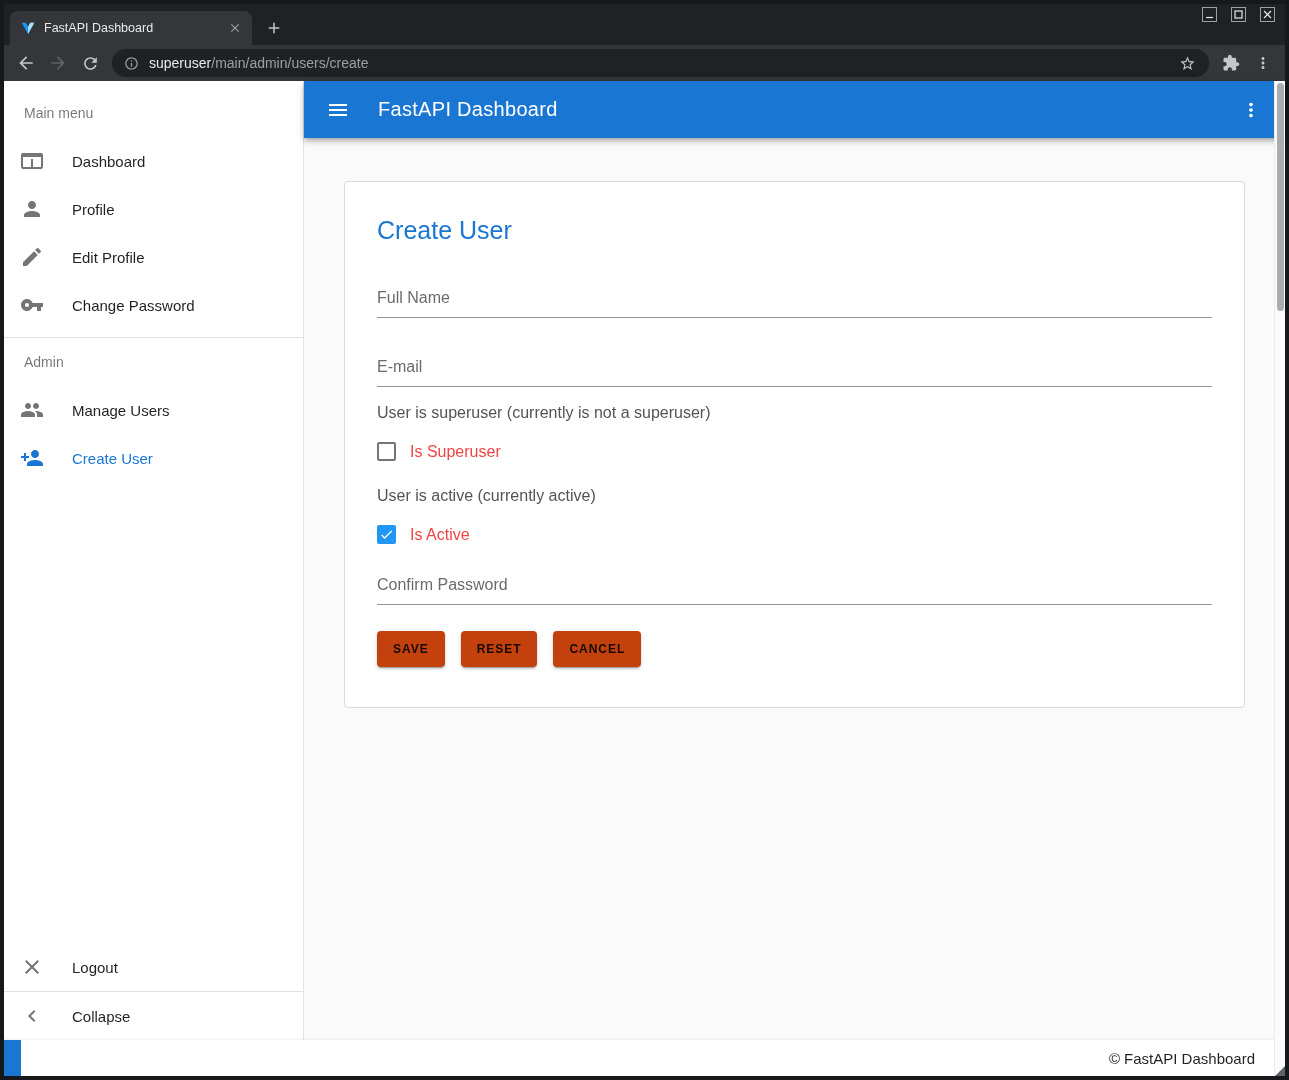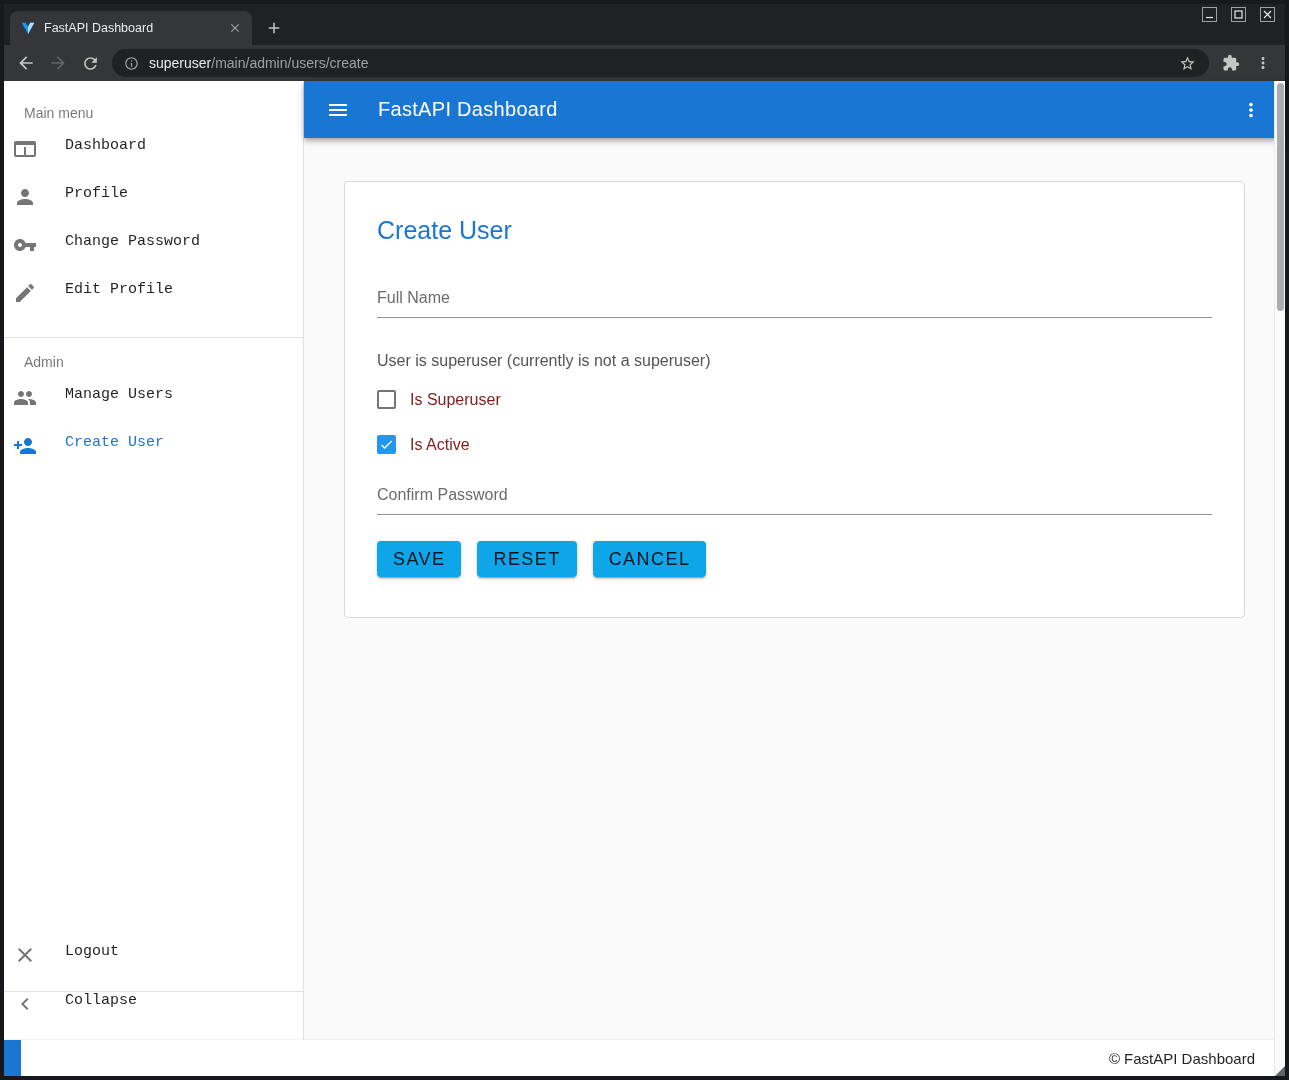--- a/index.html
+++ b/index.html
@@ -34,22 +34,22 @@
   .url-path{color:#9aa0a6;}
   .ab-spacer{flex:1;}
 
   
   .page{flex:1;min-height:0;background:#fff;position:relative;display:flex;flex-direction:column;}
   .page-main{flex:1;min-height:0;display:flex;}
 
   .sidebar{flex:0 0 300px;width:300px;background:#fff;border-right:1px solid #e2e2e2;
            display:flex;flex-direction:column;padding-top:8px;}
   .subheader{height:48px;display:flex;align-items:center;padding:0 20px;color:rgba(0,0,0,.54);font-size:14px;}
-  .nav-item{height:48px;display:flex;align-items:flex-start;padding:0 9px;gap:28px;
-            color:rgba(0,0,0,.87);font-size:15px;cursor:pointer;font-family:Liberation Mono, monospace;}
+  .nav-item{height:48px;display:flex;align-items:center;padding:0 16px;gap:28px;
+            color:rgba(0,0,0,.87);font-size:15px;cursor:pointer;}
   .nicon{width:24px;height:24px;flex:0 0 24px;color:#757575;}
   .nav-item.active{color:var(--primary);}
   .nav-item.active .nicon{color:var(--primary);}
   .divider{height:1px;background:#e2e2e2;}
   .divider.sp{margin-top:8px;}
   .sidebar-bottom{margin-top:auto;}
 
   .content{flex:1;min-width:0;background:#fafafa;display:flex;flex-direction:column;}
   .appbar{flex:0 0 57px;background:var(--primary);color:#fff;display:flex;align-items:center;
           padding:0 16px;gap:22px;z-index:2;
@@ -64,25 +64,25 @@
   .tf input{width:100%;border:0;outline:0;border-bottom:1px solid rgba(0,0,0,.42);background:transparent;
             font-family:inherit;font-size:16px;color:rgba(0,0,0,.87);padding:6px 0 10px;}
   .tf input::placeholder{color:#6b6b6b;opacity:1;}
   .hint{font-size:16px;color:#545454;margin:17px 0 20px;}
   .cb-row{display:flex;align-items:center;gap:14px;margin-bottom:26px;cursor:pointer;}
   .cb{width:19px;height:19px;border:2px solid rgba(0,0,0,.54);border-radius:2px;background:#fff;
       display:flex;align-items:center;justify-content:center;}
   .cb.checked{background:var(--checkbox);border-color:var(--checkbox);}
   .cb .check{display:none;}
   .cb.checked .check{display:block;}
-  .cb-label{font-size:16px;color:#7f1d1d;}
+  .cb-label{font-size:16px;color:#ef4444;}
   .gap-top{margin-top:40px;}
   .btn-row{display:flex;gap:16px;margin-top:26px;}
-  .btn{height:36px;padding:0 16px;background:#0ea5e9;border:0;border-radius:4px;cursor:pointer;
-       font-family:inherit;font-size:18px;font-weight:400;letter-spacing:.08em;color:rgba(0,0,0,.87);
+  .btn{height:36px;padding:0 16px;background:#c2410c;border:0;border-radius:4px;cursor:pointer;
+       font-family:inherit;font-size:12px;font-weight:700;letter-spacing:.08em;color:rgba(0,0,0,.87);
        box-shadow:0 3px 1px -2px rgba(0,0,0,.2),0 2px 2px 0 rgba(0,0,0,.14),0 1px 5px 0 rgba(0,0,0,.12);}
 
   .footer{flex:0 0 36px;background:#fff;display:flex;align-items:center;justify-content:flex-end;
           padding-right:30px;position:relative;font-size:15px;color:rgba(0,0,0,.87);
           box-shadow:0 -1px 2px rgba(0,0,0,.06);z-index:1;}
   .footer-accent{position:absolute;left:0;top:0;bottom:0;width:17px;background:var(--primary);}
 
   .scrollbar{position:absolute;top:0;right:0;bottom:0;width:11px;background:#fbfbfb;border-left:1px solid #ebebeb;z-index:5;}
   .scroll-thumb{position:absolute;top:2px;left:2px;width:7px;height:228px;background:#a9acb0;border-radius:4px;cursor:grab;}
   .resize-grip{position:absolute;right:0;bottom:0;width:0;height:0;z-index:6;
@@ -195,33 +195,33 @@
             <svg viewBox="0 0 24 24" width="24" height="24" fill="currentColor">
                 <path d="M12 12c2.21 0 4-1.79 4-4s-1.79-4-4-4-4 1.79-4 4 1.79 4 4 4zm0 2c-2.67 0-8 1.34-8 4v2h16v-2c0-2.66-5.33-4-8-4z"></path>
               </svg>
           </span>
           <span>Profile</span>
         </div>
 
         <div class="nav-item">
           <span class="nicon">
             <svg viewBox="0 0 24 24" width="24" height="24" fill="currentColor">
+                <path d="M20.71 7.04c.39-.39.39-1.02 0-1.41l-2.34-2.34a.9959.9959 0 0 0-1.41 0l-1.83 1.83 3.75 3.75 1.83-1.83zM3 17.25V21h3.75L17.81 9.94l-3.75-3.75L3 17.25z"></path>
+              </svg>
+          </span>
+          <span>Edit Profile</span>
+        </div>
+
+        <div class="nav-item">
+          <span class="nicon">
+            <svg viewBox="0 0 24 24" width="24" height="24" fill="currentColor">
                 <path d="M12.65 10C11.83 7.67 9.61 6 7 6c-3.31 0-6 2.69-6 6s2.69 6 6 6c2.61 0 4.83-1.67 5.65-4H17v4h4v-4h2v-4H12.65zM7 14c-1.1 0-2-.9-2-2s.9-2 2-2 2 .9 2 2-.9 2-2 2z"></path>
               </svg>
           </span>
           <span>Change Password</span>
-        </div>
-
-        <div class="nav-item">
-          <span class="nicon">
-            <svg viewBox="0 0 24 24" width="24" height="24" fill="currentColor">
-                <path d="M20.71 7.04c.39-.39.39-1.02 0-1.41l-2.34-2.34a.9959.9959 0 0 0-1.41 0l-1.83 1.83 3.75 3.75 1.83-1.83zM3 17.25V21h3.75L17.81 9.94l-3.75-3.75L3 17.25z"></path>
-              </svg>
-          </span>
-          <span>Edit Profile</span>
         </div>
 
         <div class="divider sp"></div>
         <div class="subheader">Admin</div>
 
         <div class="nav-item">
           <span class="nicon">
             <svg viewBox="0 0 24 24" width="24" height="24" fill="currentColor">
                 <path d="M16 11c1.66 0 2.99-1.34 2.99-3S17.66 5 16 5s-3 1.34-3 3 1.34 3 3 3zm-8 0c1.66 0 2.99-1.34 2.99-3S9.66 5 8 5 5 6.34 5 8s1.34 3 3 3zm0 2c-2.33 0-7 1.17-7 3.5V19h14v-2.5C15 14.17 10.33 13 8 13zm8 0c-.29 0-.62.02-.97.05 1.16.84 1.97 1.97 1.97 3.45V19h6v-2.5c0-2.33-4.67-3.5-7-3.5z"></path>
               </svg>
@@ -274,29 +274,33 @@
           </span>
         </header>
 
         <section class="card">
           <h1 class="card-title">Create User</h1>
 
           <div class="tf">
             <input type="text" placeholder="Full Name" style="">
           </div>
 
+          <div class="tf tight">
+            <input type="text" placeholder="E-mail" style="">
+          </div>
 
           <p class="hint">User is superuser (currently is not a superuser)</p>
           <div class="cb-row">
             <span class="cb">
               
             </span>
             <span class="cb-label">Is Superuser</span>
           </div>
 
+          <p class="hint">User is active (currently active)</p>
           <div class="cb-row">
             <span class="cb checked">
               <svg class="check" viewBox="0 0 24 24" width="15" height="15" fill="#fff">
                   <path d="M9 16.17 4.83 12l-1.42 1.41L9 19 21 7l-1.41-1.41z"></path>
                 </svg>
             </span>
             <span class="cb-label">Is Active</span>
           </div>
 
 

